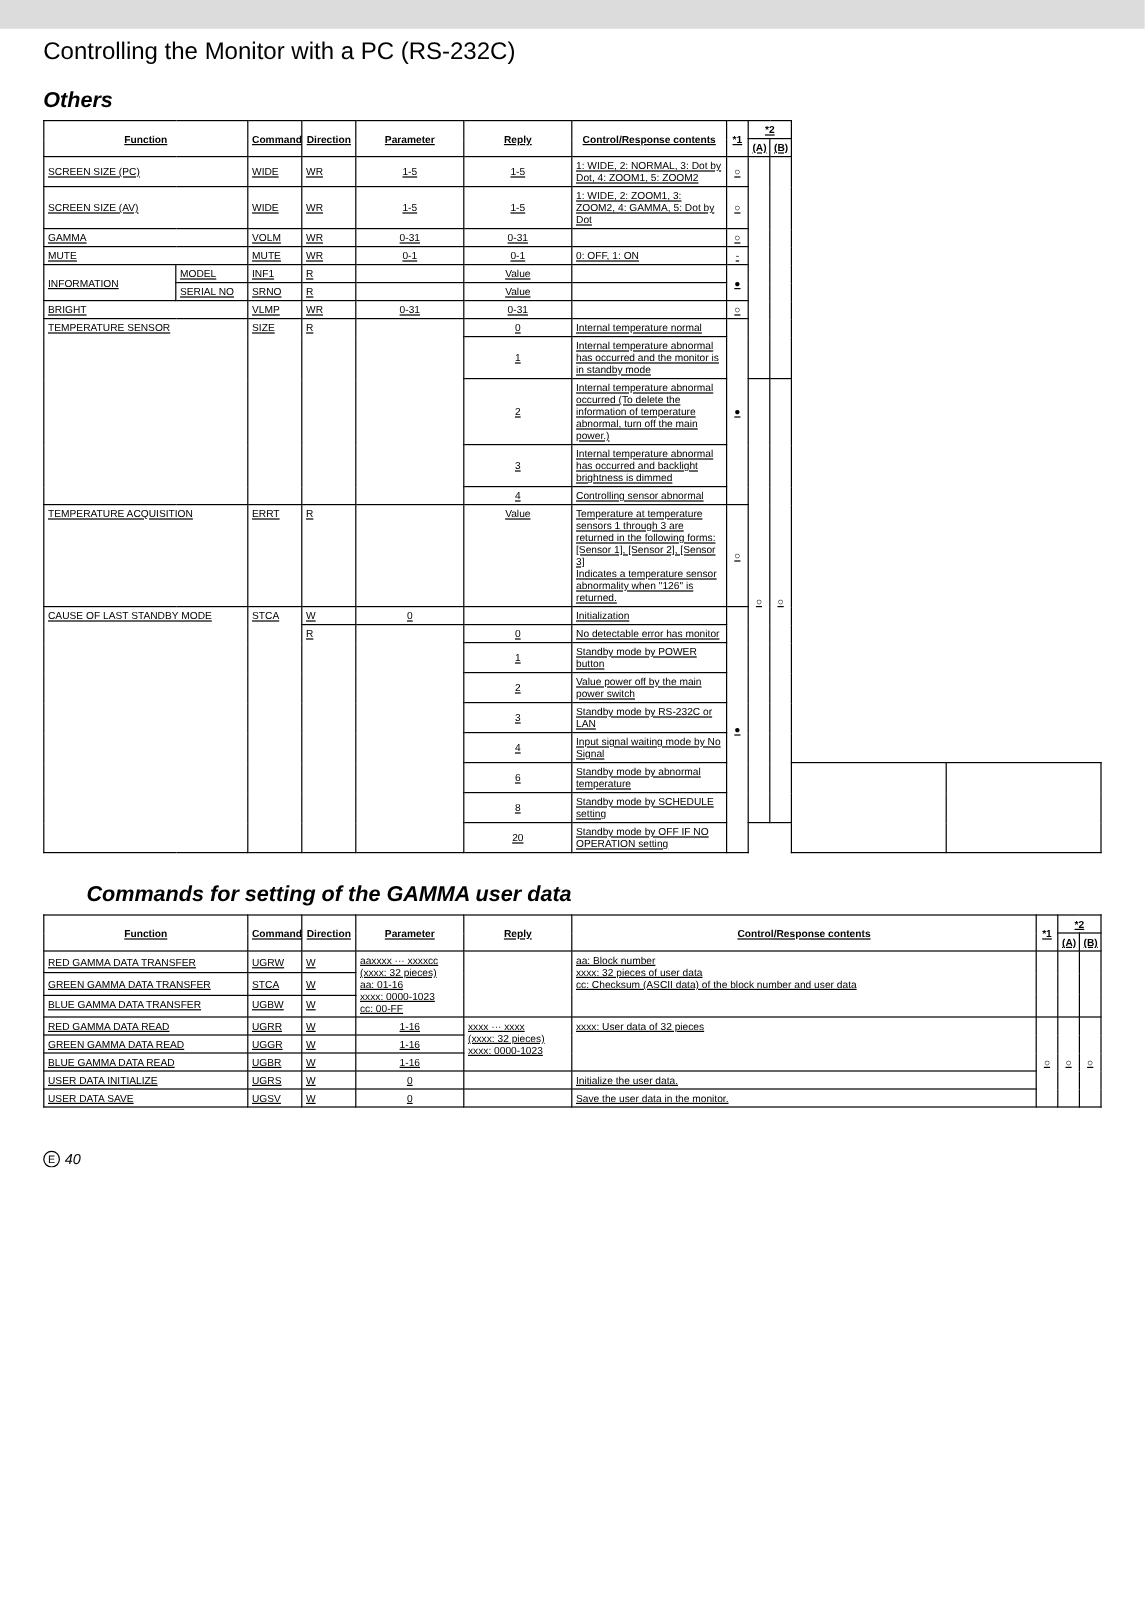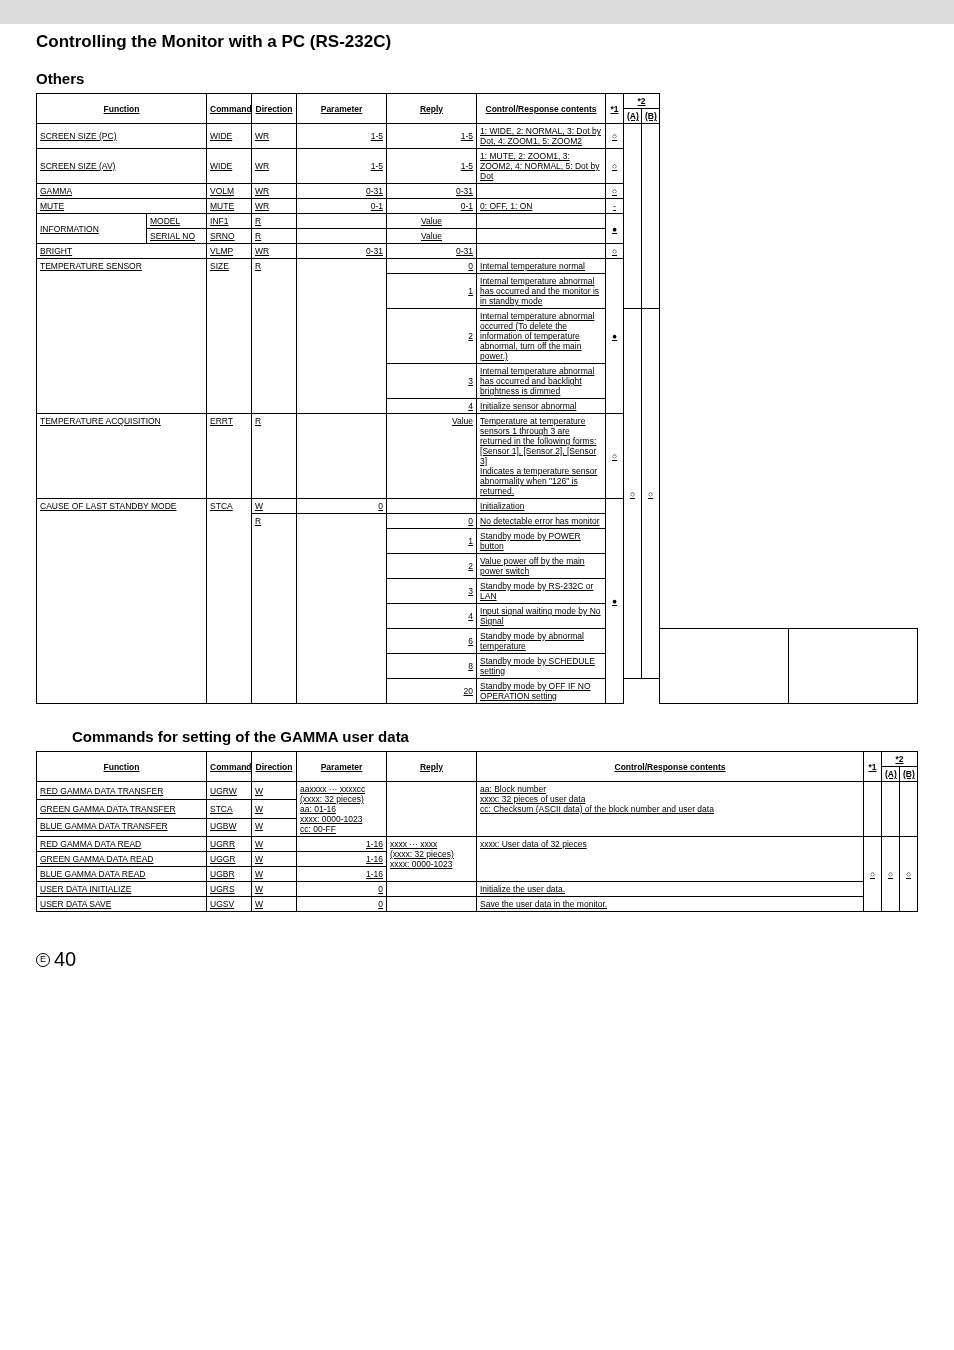--- a/index.html
+++ b/index.html
@@ -5,22 +5,22 @@
   * { box-sizing: border-box; }
   body {
     margin: 0;
     font-family: Arial, Helvetica, sans-serif;
     background: #fff;
     color: #000;
     width: 954px;
   }
   .topbar-grey { height: 24px; background: #dcdcdc; }
   .page { padding: 0 36px 20px 36px; }
-  .page-title { font-size: 17px; font-weight: bold; margin: 8px 0 18px 0; }
-  .section-title { font-size: 15px; font-weight: bold; margin: 0 0 6px 0; }
+  .page-title { font-size: 20px; font-weight: normal; margin: 8px 0 18px 0; }
+  .section-title { font-size: 18px; font-weight: bold; margin: 0 0 6px 0; font-style: italic; }
   .section-title.gamma { margin-top: 24px; margin-left: 36px; }
   table.data {
     width: 100%;
     border-collapse: collapse;
     font-size: 8.5px;
     table-layout: fixed;
     text-decoration: underline;
   }
   table.data th, table.data td {
     border: 1px solid #000;
@@ -30,30 +30,30 @@
   table.data th { font-weight: bold; text-align: center; background: #fff; }
   .c-cmd  { width: 45px; }
   .c-dir  { width: 45px; }
   .c-par  { width: 90px; }
   .c-rep  { width: 90px; }
   .c-cont { width: auto; }
   .c-s1   { width: 18px; }
   .c-sa   { width: 18px; }
   .c-sb   { width: 18px; }
   .ta-l { text-align: left; }
-  .ta-r { text-align: right; }
+  .ta-r { text-align: center; }
   .ta-c { text-align: center; }
   .circ  { font-family: "Arial Unicode MS", Arial; }
   .circled-e {
     display: inline-flex; align-items: center; justify-content: center;
     width: 14px; height: 14px; border: 1px solid #000; border-radius: 50%;
     font-size: 9px; line-height: 1; margin-right: 4px;
   }
   .footer { padding: 16px 36px 0 36px; font-size: 14px; display: flex; align-items: center; }
-  .pgnum { font-size: 20px; }
+  .pgnum { font-size: 12px; font-style: italic; }
   col.f1 { width: 110px; }
   col.f2 { width: 60px; }
 </style>
 </head>
 <body>
 
 <div class="topbar-grey"></div>
 
 <div class="page">
   <div class="page-title">Controlling the Monitor with a PC (RS-232C)</div>
@@ -100,21 +100,21 @@
         <td class="ta-c circ">○</td>
         <td rowspan="9"></td>
         <td rowspan="9"></td>
       </tr>
       <tr>
         <td colspan="2" class="ta-l">SCREEN SIZE (AV)</td>
         <td class="ta-l">WIDE</td>
         <td class="ta-l">WR</td>
         <td class="ta-r">1-5</td>
         <td class="ta-r">1-5</td>
-        <td class="ta-l">1: MUTE, 2: ZOOM1, 3: ZOOM2, 4: NORMAL, 5: Dot by Dot</td>
+        <td class="ta-l">1: WIDE, 2: ZOOM1, 3: ZOOM2, 4: GAMMA, 5: Dot by Dot</td>
         <td class="ta-c circ">○</td>
       </tr>
       <tr>
         <td colspan="2" class="ta-l">GAMMA</td>
         <td class="ta-l">VOLM</td>
         <td class="ta-l">WR</td>
         <td class="ta-r">0-31</td>
         <td class="ta-r">0-31</td>
         <td class="ta-l"></td>
         <td class="ta-c circ">○</td>
@@ -173,21 +173,21 @@
         <td class="ta-l">Internal temperature abnormal occurred (To delete the information of temperature abnormal, turn off the main power.)</td>
         <td rowspan="12" class="ta-c circ">○</td>
         <td rowspan="12" class="ta-c circ">○</td>
       </tr>
       <tr>
         <td class="ta-r">3</td>
         <td class="ta-l">Internal temperature abnormal has occurred and backlight brightness is dimmed</td>
       </tr>
       <tr>
         <td class="ta-r">4</td>
-        <td class="ta-l">Initialize sensor abnormal</td>
+        <td class="ta-l">Controlling sensor abnormal</td>
       </tr>
       <tr>
         <td colspan="2" class="ta-l" style="vertical-align:top">TEMPERATURE ACQUISITION</td>
         <td class="ta-l" style="vertical-align:top">ERRT</td>
         <td class="ta-l" style="vertical-align:top">R</td>
         <td></td>
         <td class="ta-r" style="vertical-align:top">Value</td>
         <td class="ta-l" style="white-space:pre-line">Temperature at temperature sensors 1 through 3 are returned in the following forms:
 [Sensor 1], [Sensor 2], [Sensor 3]
 Indicates a temperature sensor abnormality when "126" is returned.</td>

